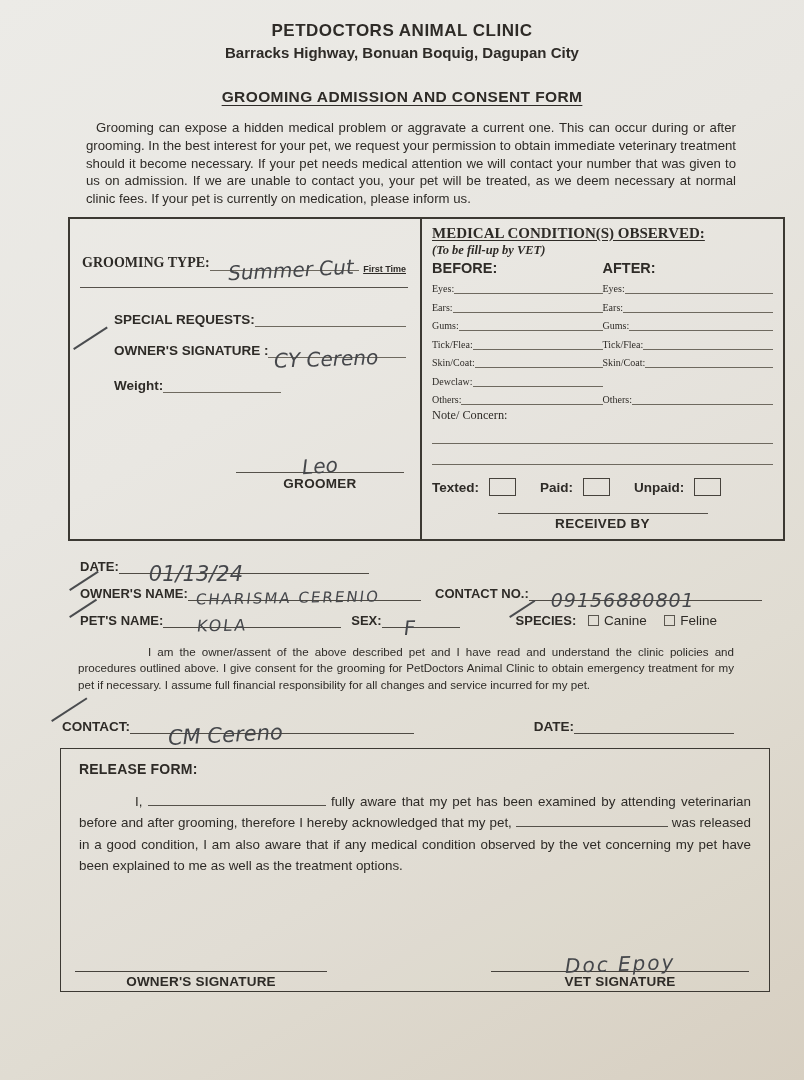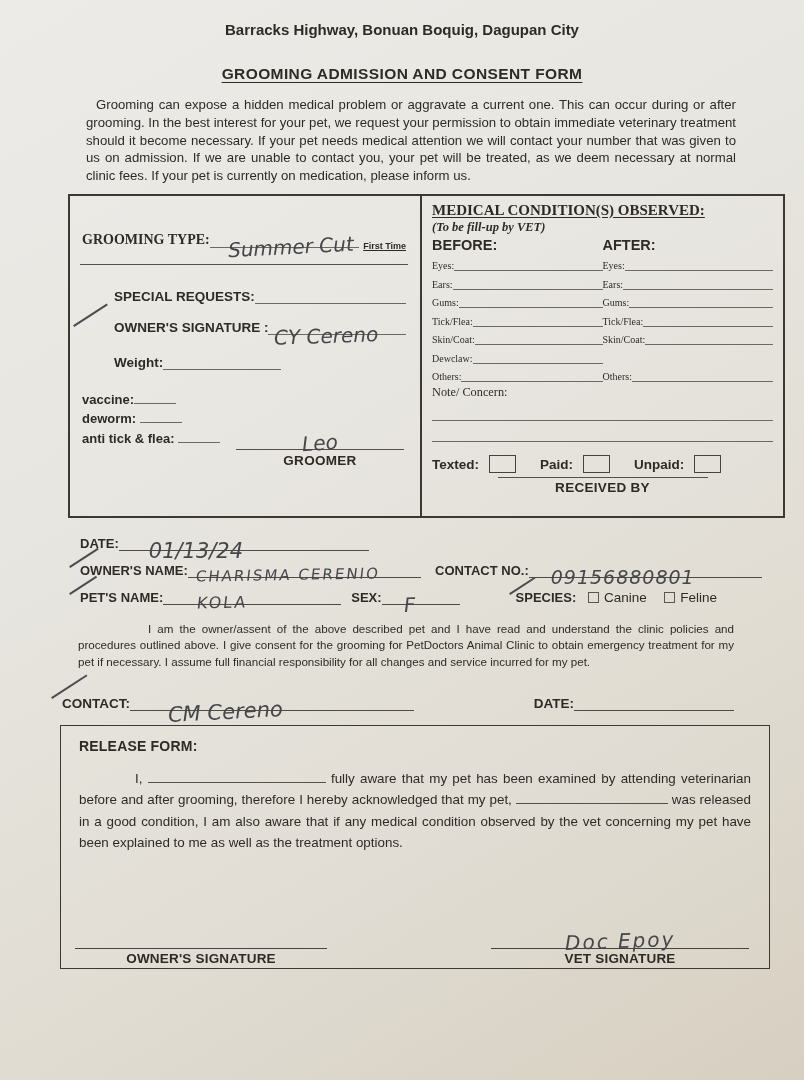--- a/index.html
+++ b/index.html
@@ -15,21 +15,21 @@
   .hdr{margin-top:20px;text-align:center;line-height:1.35;}
   .clinic{font-size:17px;font-weight:bold;letter-spacing:.5px;}
   .addr{font-size:15px;font-weight:bold;}
   .title{margin-top:25px;text-align:center;font-size:15.5px;font-weight:bold;letter-spacing:.4px;
          text-decoration:underline;text-underline-offset:3px;}
   
   .intro{margin:13px 68px 0 86px;font-size:13.2px;line-height:1.34;text-align:justify;text-indent:10px;}
   
   .bigbox{margin:9px 19px 0 68px;height:324px;border:2px solid #3c3933;display:flex;box-sizing:border-box;background:rgba(255,255,255,.06);}
   .colL{width:352px;border-right:2px solid #3c3933;box-sizing:border-box;padding:10px 14px 8px 12px;position:relative;}
-  .colR{flex:1;box-sizing:border-box;padding:6px 10px 21px 10px;display:flex;flex-direction:column;}
+  .colR{flex:1;box-sizing:border-box;padding:6px 10px 8px 10px;display:flex;flex-direction:column;}
   .row{display:flex;align-items:flex-end;}
   .line{border-bottom:1.4px solid #6e695f;flex:1;height:14px;}
   .slabel{font-family:"Liberation Serif",serif;font-weight:bold;font-size:14px;}
   .blabel{font-weight:bold;font-size:13.5px;margin-left:32px;}
   .hand{font-family:"DejaVu Sans",sans-serif;font-style:italic;color:#45474b;white-space:nowrap;}
   .gt-row{margin-top:26px;}
   .gt-val{position:relative;top:2px;left:18px;font-size:20px;transform:rotate(-3deg);display:inline-block;}
   .ft{font-size:9px;font-weight:bold;text-decoration:underline;margin-left:4px;position:relative;top:3px;white-space:nowrap;}
   .hr{border-bottom:1.6px solid #55514a;margin:16px -2px 0 -2px;}
   .sr-row{margin-top:24px;}
@@ -89,20 +89,21 @@
   .sigblk.vet{width:258px;}
   .sigblk .slab{font-weight:bold;font-size:13.5px;margin-top:2px;letter-spacing:.2px;}
   .vet-val{font-size:20px;position:relative;top:5px;display:inline-block;transform:rotate(-2deg);letter-spacing:2px;}
 </style>
 </head>
 <body>
 
 <div class="page">
 
   <div class="hdr">
+    <div class="clinic">PETDOCTORS ANIMAL CLINIC</div>
     <div class="addr">Barracks Highway, Bonuan Boquig, Dagupan City</div>
   </div>
   <div class="title">GROOMING ADMISSION AND CONSENT FORM</div>
 
   <p class="intro">Grooming can expose a hidden medical problem or aggravate a current one. This can occur during or after grooming. In the best interest for your pet, we request your permission to obtain immediate veterinary treatment should it become necessary. If your pet needs medical attention we will contact your number that was given to us on admission. If we are unable to contact you, your pet will be treated, as we deem necessary at normal clinic fees. If your pet is currently on medication, please inform us.</p>
 
   <div class="bigbox">
 
     <div class="colL">
       <div class="row gt-row">
@@ -116,25 +117,20 @@
         <span class="line"></span>
       </div>
       <div class="row os-row">
         <span class="slash" style="left:-8px;bottom:8px;width:40px;"></span>
         <span class="blabel">OWNER'S SIGNATURE :</span>
         <span class="line"><span class="hand os-val">CY Cereno</span></span>
       </div>
       <div class="row wt-row">
         <span class="blabel">Weight:</span>
         <span class="line wt-line"></span>
-      </div>
-      <div class="vax">
-        <div><span>vaccine:</span><span class="short"></span></div>
-        <div><span>deworm:</span> <span class="short"></span></div>
-        <div><span>anti tick &amp; flea:</span> <span class="short"></span></div>
       </div>
       <div class="groomer">
         <div class="gline"><span class="hand gval">Leo</span></div>
         <div class="glab">GROOMER</div>
       </div>
     </div>
 
     <div class="colR">
       <div class="med-title">MEDICAL CONDITION(S) OBSERVED:</div>
       <div class="med-sub">(To be fill-up by VET)</div>

